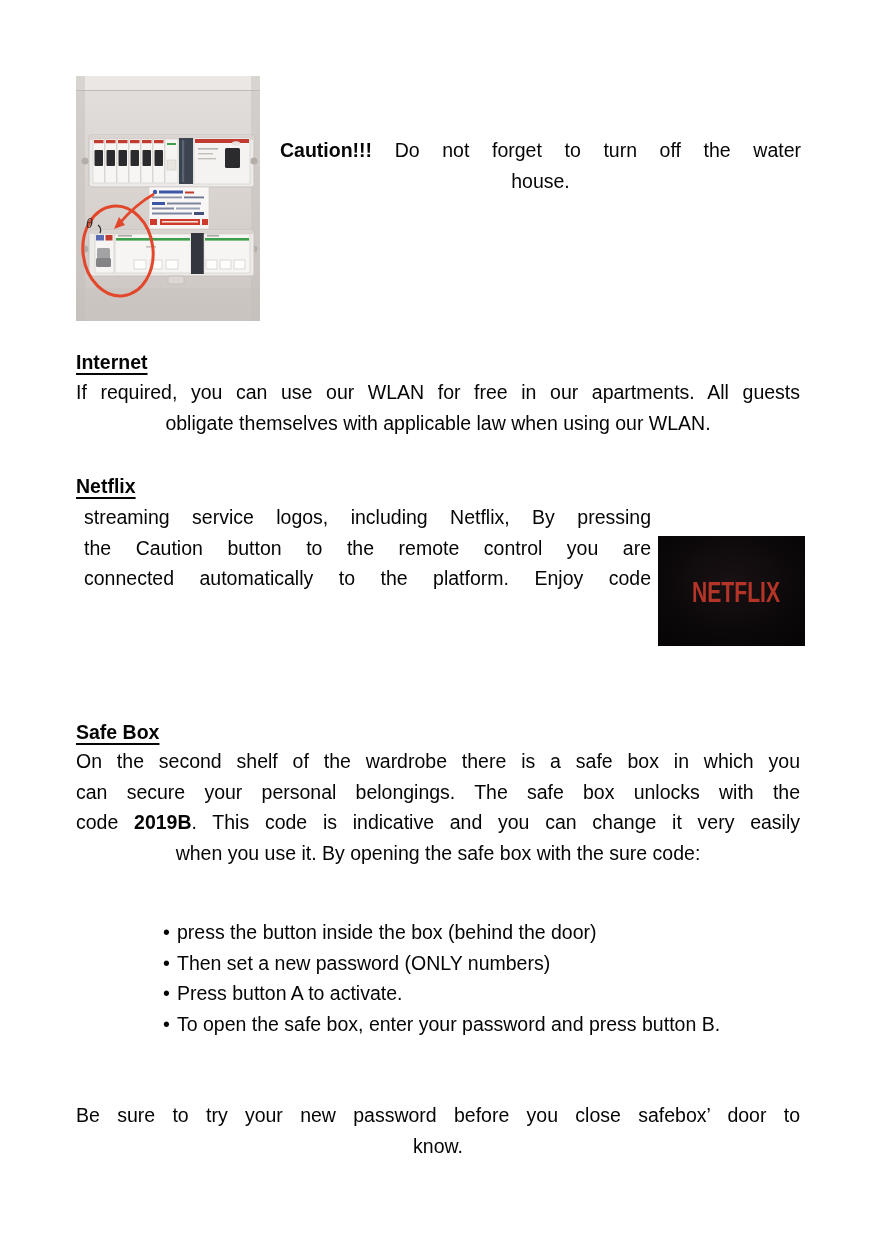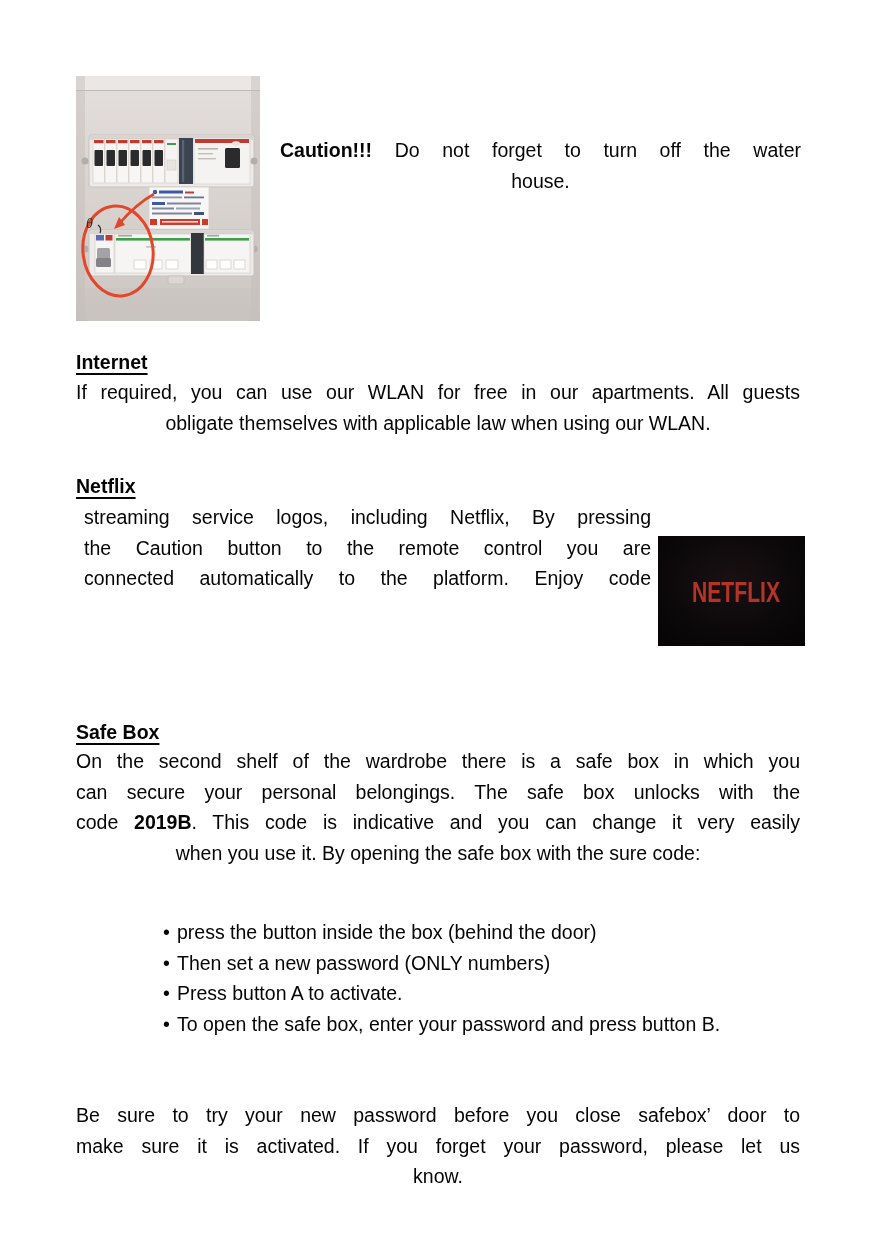--- a/index.html
+++ b/index.html
@@ -231,17 +231,16 @@
 
   <ul class="abs bullet-list">
     <li class="bullet-item">press the button inside the box (behind the door)</li>
     <li class="bullet-item">Then set a new password (ONLY numbers)</li>
     <li class="bullet-item">Press button A to activate.</li>
     <li class="bullet-item">To open the safe box, enter your password and press button B.</li>
   </ul>
 
   <div class="abs closing-par">
     <div class="line j">Be sure to try your new password before you close safebox’ door to</div>
-    <div class="line j">make sure it is activated. If you forget your password, please let us</div>
     <div class="line l">know.</div>
   </div>
 
 </div>
 
 </body></html>

